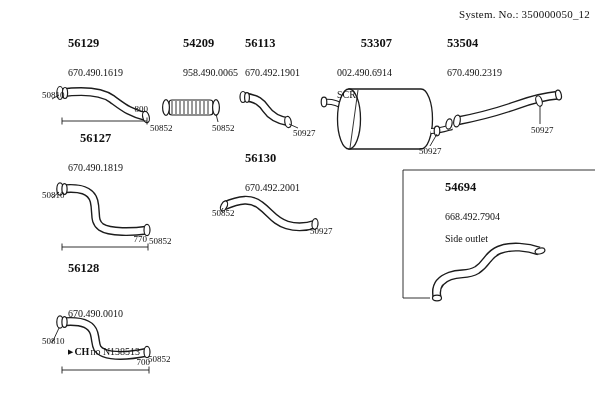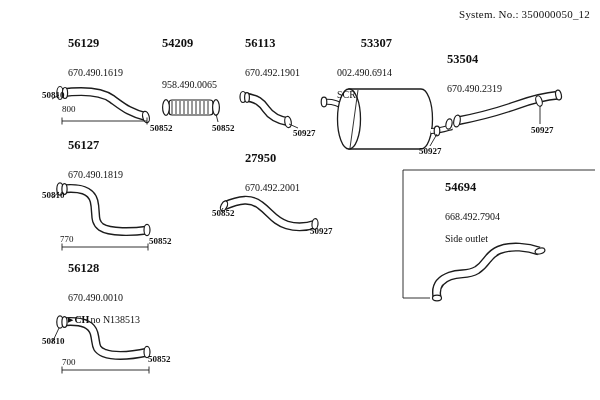--- a/index.html
+++ b/index.html
@@ -7,22 +7,22 @@
     width:600px;height:400px;background:#ffffff;position:relative;overflow:hidden;
     font-family:"Liberation Serif", serif;color:#111;
   }
   .hdr{position:absolute;top:8px;right:10px;font-size:11px;letter-spacing:.2px;}
   .group{position:absolute;display:flex;flex-direction:column;line-height:1.2;}
   .code{font-weight:bold;font-size:12.5px;}
   .part{font-size:10px;margin-top:16px;}
   .note{font-size:10px;margin-top:10px;display:flex;align-items:center;gap:1px;}
   .note .marker{font-size:7px;}
   .note .bold{font-weight:bold;}
-  .clamp{position:absolute;font-size:9px;font-weight:bold;}
-  .dim{position:absolute;font-size:9px;text-align:left;}
+  .clamp{position:absolute;font-size:9px;font-weight:normal;}
+  .dim{position:absolute;font-size:9px;text-align:right;}
   svg{position:absolute;left:0;top:0;}
   .po{stroke:#1c1c1c;stroke-width:9;fill:none;stroke-linecap:butt;}
   .pi{stroke:#ffffff;stroke-width:6.2;fill:none;stroke-linecap:butt;}
   .pt{stroke:#1c1c1c;stroke-width:6;fill:none;}
   .pti{stroke:#ffffff;stroke-width:3.8;fill:none;}
   .cl{fill:#ffffff;stroke:#1c1c1c;stroke-width:1.2;}
   .ln{stroke:#1c1c1c;stroke-width:0.9;fill:none;}
   .body-fill{fill:#ffffff;stroke:#1c1c1c;stroke-width:1.3;}
 </style>
 </head>
@@ -116,51 +116,51 @@
     <path class="ln" d="M 62 370 L 149 370 M 62 366.5 L 62 373.5 M 149 366.5 L 149 373.5"></path>
   </g>
 </svg>
 
 <div class="hdr">System. No.: 350000050_12</div>
 
 <div class="group" style="left:68px;top:36px;">
   <span class="code">56129</span>
   <span class="part">670.490.1619</span>
 </div>
-<div class="group" style="left:162px;top:36px;gap:12px;">
+<div class="group" style="left:183px;top:36px;">
   <span class="code">54209</span>
   <span class="part">958.490.0065</span>
 </div>
 <div class="group" style="left:245px;top:36px;">
   <span class="code">56113</span>
   <span class="part">670.492.1901</span>
 </div>
 <div class="group" style="left:337px;top:36px;text-align:right;">
   <span class="code">53307</span>
   <span class="part">002.490.6914</span>
   <span class="note">SCR</span>
 </div>
-<div class="group" style="left:447px;top:52px;">
+<div class="group" style="left:447px;top:36px;">
   <span class="code">53504</span>
   <span class="part">670.490.2319</span>
 </div>
-<div class="group" style="left:68px;top:138px;">
+<div class="group" style="left:68px;top:131px;align-items:center;">
   <span class="code">56127</span>
   <span class="part">670.490.1819</span>
 </div>
 <div class="group" style="left:245px;top:151px;">
-  <span class="code">27950</span>
+  <span class="code">56130</span>
   <span class="part">670.492.2001</span>
 </div>
 <div class="group" style="left:445px;top:180px;">
   <span class="code">54694</span>
   <span class="part">668.492.7904</span>
   <span class="note">Side outlet</span>
 </div>
-<div class="group" style="left:68px;top:261px;">
+<div class="group" style="left:68px;top:261px;gap:16px;">
   <span class="code">56128</span>
   <span class="part">670.490.0010</span>
   <span class="note">
     <span class="marker">▶</span>
       <span class="bold">CH</span>
       <span>no N138513</span>
   </span>
 </div>
 
 <span class="clamp" style="left:42px;top:90px;">50810</span>

